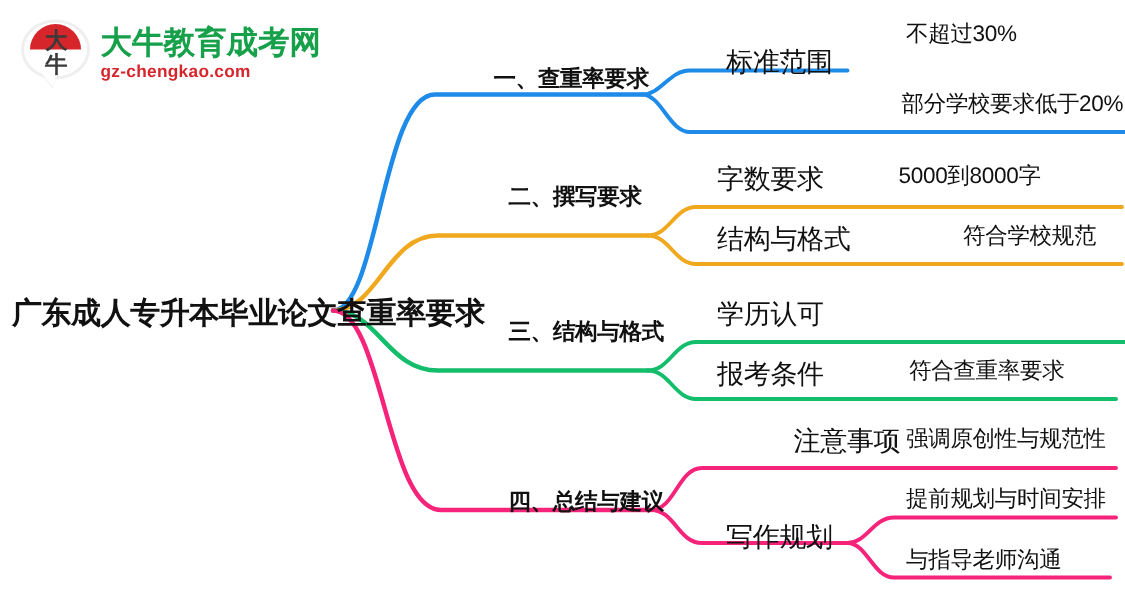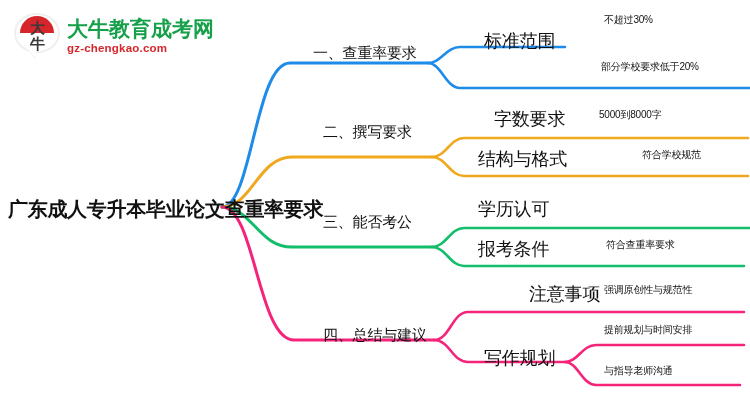--- a/index.html
+++ b/index.html
@@ -104,29 +104,30 @@
     white-space: nowrap;
     line-height: 1;
   }
   .node.root {
     font-size: 20px;
     font-weight: bold;
     letter-spacing: -0.3px;
   }
   .node.lvl1 {
     font-size: 15px;
-    font-weight: normal;
+    font-weight: bold;
     letter-spacing: -0.2px;
+    margin-left: 16px;
   }
   .node.lvl2 {
     font-size: 18px;
     letter-spacing: -0.2px;
   }
   .node.lvl3 {
-    font-size: 10px;
+    font-size: 15px;
     letter-spacing: -0.2px;
   }
 </style>
 </head>
 <body>
 
 <div id="canvas">
 
   <div id="logo">
     <div id="logo-mark">
@@ -173,26 +174,26 @@
   </svg>
 
   <div class="node root" style="left:8px; top:199px;">广东成人专升本毕业论文查重率要求</div>
 
   <div class="node lvl1" style="left:313px; top:45px;">一、查重率要求</div>
   <div class="node lvl2" style="left:484px; top:32px;">标准范围</div>
   <div class="node lvl3" style="left:604px; top:15px;">不超过30%</div>
   <div class="node lvl3" style="left:601px; top:62px;">部分学校要求低于20%</div>
 
   <div class="node lvl1" style="left:323px; top:124px;">二、撰写要求</div>
-  <div class="node lvl2" style="left:478px; top:110px;margin-left:16px;">字数要求</div>
+  <div class="node lvl2" style="left:478px; top:110px;">字数要求</div>
   <div class="node lvl3" style="left:599px; top:110px;">5000到8000字</div>
   <div class="node lvl2" style="left:478px; top:150px;">结构与格式</div>
   <div class="node lvl3" style="left:642px; top:150px;">符合学校规范</div>
 
-  <div class="node lvl1" style="left:323px; top:214px;">三、能否考公</div>
+  <div class="node lvl1" style="left:323px; top:214px;">三、结构与格式</div>
   <div class="node lvl2" style="left:478px; top:200px;">学历认可</div>
   <div class="node lvl2" style="left:478px; top:240px;">报考条件</div>
   <div class="node lvl3" style="left:606px; top:240px;">符合查重率要求</div>
 
   <div class="node lvl1" style="left:323px; top:327px;">四、总结与建议</div>
   <div class="node lvl2" style="left:484px; top:285px;margin-left:45px;">注意事项</div>
   <div class="node lvl3" style="left:604px; top:285px;">强调原创性与规范性</div>
   <div class="node lvl2" style="left:484px; top:349px;">写作规划</div>
   <div class="node lvl3" style="left:604px; top:325px;">提前规划与时间安排</div>
   <div class="node lvl3" style="left:604px; top:366px;">与指导老师沟通</div>

